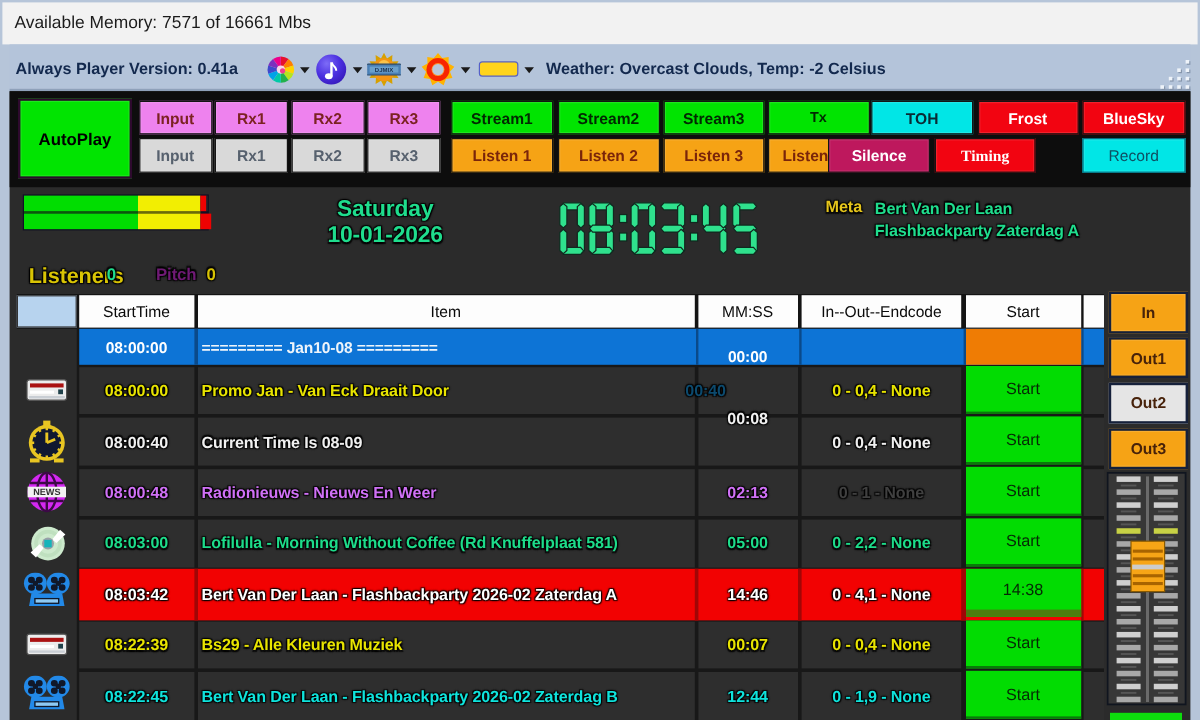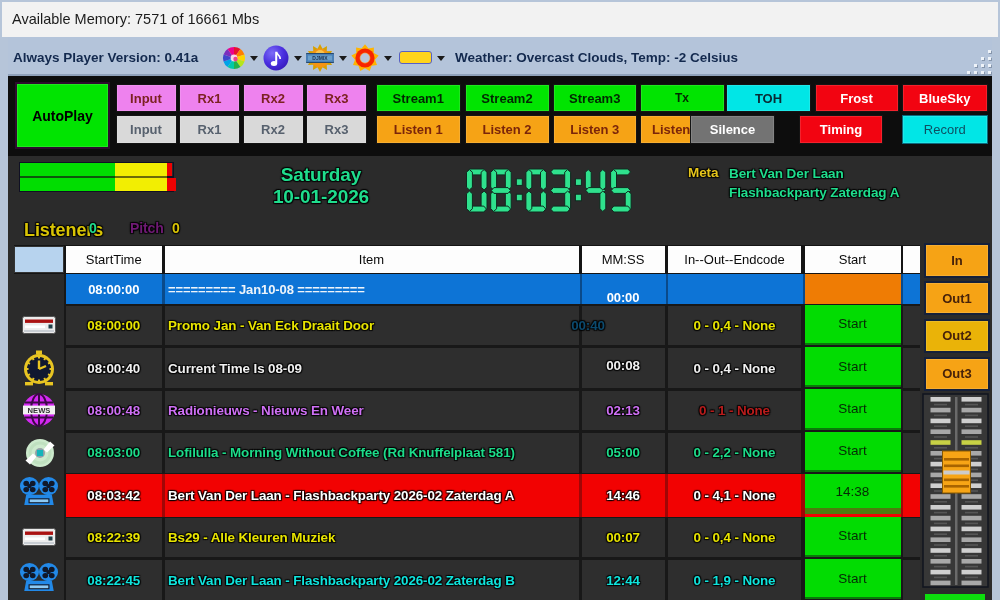--- a/index.html
+++ b/index.html
@@ -89,22 +89,22 @@
 <div class="btn" style="left:375.5px;top:115px;width:85.5px;height:29px;background:#f6a315;color:#7a250a;font-size:13px;">Listen 1</div>
 <div class="btn" style="left:464.5px;top:84px;width:85px;height:28px;background:#01e401;color:#022802;font-size:13px;">Stream2</div>
 <div class="btn" style="left:464.5px;top:115px;width:85px;height:29px;background:#f6a315;color:#7a250a;font-size:13px;">Listen 2</div>
 <div class="btn" style="left:552.5px;top:84px;width:84.5px;height:28px;background:#01e401;color:#022802;font-size:13px;">Stream3</div>
 <div class="btn" style="left:552.5px;top:115px;width:84.5px;height:29px;background:#f6a315;color:#7a250a;font-size:13px;">Listen 3</div>
 <div class="btn" style="left:639.5px;top:84px;width:85px;height:28px;background:#01e401;color:#022802;font-size:12px;">Tx</div>
 <div class="btn" style="left:639.5px;top:115px;width:85px;height:29px;background:#f6a315;color:#7a250a;font-size:13px;">Listen Url</div>
 <div class="btn" style="left:726px;top:84px;width:85px;height:28px;background:#01e6e6;color:#0a2a34;font-size:13px;">TOH</div>
 <div class="btn" style="left:814.5px;top:84px;width:84px;height:28px;background:#f20411;color:#fff;font-size:13px;">Frost</div>
 <div class="btn" style="left:902px;top:84px;width:85.5px;height:28px;background:#f20411;color:#fff;font-size:13px;">BlueSky</div>
-<div class="btn" style="left:690px;top:115px;width:85px;height:29px;background:#737373;color:#fff;font-size:13px;text-align:center;">Silence</div>
-<div class="btn" style="left:799px;top:115px;width:84px;height:29px;background:#f20411;color:#fff;font-size:13px;">Timing</div>
+<div class="btn" style="left:690px;top:115px;width:85px;height:29px;background:#be185d;color:#fff;font-size:13px;text-align:center;">Silence</div>
+<div class="btn" style="left:779px;top:115px;width:84px;height:29px;background:#f20411;color:#fff;font-size:13px;font-family:Liberation Serif, serif;">Timing</div>
 <div class="btn" style="left:902px;top:115px;width:85.5px;height:29px;background:#01e6e6;color:#0e4f62;font-size:13px;font-weight:normal;border:1.5px solid #0a6a7e">Record</div>
 <div class="abs" style="left:19px;top:162px;width:155px;height:30px;background:#101024"></div>
 <div class="abs" style="left:20px;top:176px;width:95px;height:2px;background:#0d560d"></div>
 <div class="abs" style="left:115px;top:176px;width:51.5px;height:2px;background:#6b6b08"></div>
 <div class="abs" style="left:20px;top:163px;width:95px;height:13px;background:#01dd01"></div>
 <div class="abs" style="left:115px;top:163px;width:51.5px;height:13px;background:#f2ee02"></div>
 <div class="abs" style="left:166.5px;top:163px;width:5.5px;height:13px;background:#ee0202"></div>
 <div class="abs" style="left:172px;top:163px;width:1px;height:13px;background:#2b2b2b"></div>
 <div class="abs" style="left:20px;top:178px;width:95px;height:13px;background:#01dd01"></div>
 <div class="abs" style="left:115px;top:178px;width:51.5px;height:13px;background:#f2ee02"></div>
@@ -185,31 +185,31 @@
 <div class="celll rowtx" style="left:168px;top:306.0px;height:39.4px;color:#e8e400">Promo Jan - Van Eck Draait Door</div>
 <div class="cellc rowtx" style="left:549px;top:306.0px;width:78px;height:39.4px;color:#0c4a6e">00:40</div>
 <div class="cellc rowtx" style="left:668px;top:306.0px;width:133px;height:39.4px;color:#e8e400">0 - 0,4 - None</div>
 <div class="abs" style="left:66px;top:348.4px;width:95.5px;height:39.4px;background:#2e2e2e"></div>
 <div class="abs" style="left:164.5px;top:348.4px;width:414px;height:39.4px;background:#2e2e2e"></div>
 <div class="abs" style="left:581.5px;top:348.4px;width:83px;height:39.4px;background:#2e2e2e"></div>
 <div class="abs" style="left:668px;top:348.4px;width:133px;height:39.4px;background:#2e2e2e"></div>
 <div class="abs" style="left:903px;top:348.4px;width:17px;height:39.4px;background:#2e2e2e"></div>
 <div class="cellc rowtx" style="left:66px;top:348.4px;width:95.5px;height:39.4px;color:#f0f0f0">08:00:40</div>
 <div class="celll rowtx" style="left:168px;top:348.4px;height:39.4px;color:#f0f0f0">Current Time Is 08-09</div>
-<div class="cellc rowtx" style="left:581.5px;top:346px;width:83px;height:39.4px;color:#f0f0f0">00:08</div>
+<div class="cellc rowtx" style="left:581.5px;top:329px;width:83px;height:39.4px;color:#f0f0f0">00:08</div>
 <div class="cellc rowtx" style="left:668px;top:348.4px;width:133px;height:39.4px;color:#f0f0f0">0 - 0,4 - None</div>
 <div class="abs" style="left:66px;top:390.8px;width:95.5px;height:39.4px;background:#2e2e2e"></div>
 <div class="abs" style="left:164.5px;top:390.8px;width:414px;height:39.4px;background:#2e2e2e"></div>
 <div class="abs" style="left:581.5px;top:390.8px;width:83px;height:39.4px;background:#2e2e2e"></div>
 <div class="abs" style="left:668px;top:390.8px;width:133px;height:39.4px;background:#2e2e2e"></div>
 <div class="abs" style="left:903px;top:390.8px;width:17px;height:39.4px;background:#2e2e2e"></div>
 <div class="cellc rowtx" style="left:66px;top:390.8px;width:95.5px;height:39.4px;color:#cf70f5">08:00:48</div>
 <div class="celll rowtx" style="left:168px;top:390.8px;height:39.4px;color:#cf70f5">Radionieuws - Nieuws En Weer</div>
 <div class="cellc rowtx" style="left:581.5px;top:390.8px;width:83px;height:39.4px;color:#cf70f5">02:13</div>
-<div class="cellc rowtx" style="left:668px;top:390.8px;width:133px;height:39.4px;color:#b91c1c">0 - 1 - None</div>
+<div class="cellc rowtx" style="left:668px;top:390.8px;width:133px;height:39.4px;color:#404040">0 - 1 - None</div>
 <div class="abs" style="left:66px;top:433.2px;width:95.5px;height:39.4px;background:#2e2e2e"></div>
 <div class="abs" style="left:164.5px;top:433.2px;width:414px;height:39.4px;background:#2e2e2e"></div>
 <div class="abs" style="left:581.5px;top:433.2px;width:83px;height:39.4px;background:#2e2e2e"></div>
 <div class="abs" style="left:668px;top:433.2px;width:133px;height:39.4px;background:#2e2e2e"></div>
 <div class="abs" style="left:903px;top:433.2px;width:17px;height:39.4px;background:#2e2e2e"></div>
 <div class="cellc rowtx" style="left:66px;top:433.2px;width:95.5px;height:39.4px;color:#1ddc8a">08:03:00</div>
 <div class="celll rowtx" style="left:168px;top:433.2px;height:39.4px;color:#1ddc8a">Lofilulla - Morning Without Coffee (Rd Knuffelplaat 581)</div>
 <div class="cellc rowtx" style="left:581.5px;top:433.2px;width:83px;height:39.4px;color:#1ddc8a">05:00</div>
 <div class="cellc rowtx" style="left:668px;top:433.2px;width:133px;height:39.4px;color:#1ddc8a">0 - 2,2 - None</div>
 <div class="abs" style="left:66px;top:474.0px;width:854px;height:42.5px;background:#f20202"></div>
@@ -328,21 +328,21 @@
     <circle cx="34.4" cy="13.9" r="3" fill="#10182a"></circle>
     <circle cx="27.6" cy="13.9" r="3" fill="#10182a"></circle>
     <circle cx="27.6" cy="7.1" r="3" fill="#10182a"></circle>
     <circle cx="31" cy="10" r="2.4" fill="#10182a"></circle>
     <path d="M7.5 19.5 L34.5 19.5 L36.5 31 L5.5 31 Z" fill="#2289e8"></path>
     <rect x="10" y="23.5" width="22" height="5.5" fill="#10182a"></rect>
     <rect x="11.2" y="24.7" width="19.6" height="3.1" fill="#8ecaf4"></rect>
   </svg>
 <div class="btn" style="left:924px;top:243px;width:66px;height:35px;background:#f6a315;color:#47220a;font-size:13px;border:2px solid #15203a">In</div>
 <div class="btn" style="left:924px;top:281px;width:66px;height:34px;background:#f6a315;color:#47220a;font-size:13px;border:2px solid #15203a">Out1</div>
-<div class="btn" style="left:924px;top:318.5px;width:66px;height:34px;background:#eab308;color:#47220a;font-size:13px;border:2px solid #15203a">Out2</div>
+<div class="btn" style="left:924px;top:318.5px;width:66px;height:34px;background:#e5e5e5;color:#47220a;font-size:13px;border:2px solid #15203a">Out2</div>
 <div class="btn" style="left:924px;top:356.5px;width:66px;height:34px;background:#f6a315;color:#47220a;font-size:13px;border:2px solid #15203a">Out3</div>
 <svg class="abs" style="left:922px;top:393px" width="68" height="207" viewBox="0 0 68 207">
     <rect x="1" y="1" width="65" height="193" fill="#373737" stroke="#10151f" stroke-width="1.5"></rect>
     <rect x="33" y="4" width="2.5" height="188" fill="#6a6a6a"></rect>
     <rect x="8.5" y="4.0" width="20" height="4.6" fill="#cfcfcf"></rect>
     <rect x="39.5" y="4.0" width="20" height="4.6" fill="#cfcfcf"></rect>
     <rect x="12" y="10.8" width="13" height="1.6" fill="#565656"></rect>
     <rect x="43" y="10.8" width="13" height="1.6" fill="#565656"></rect>
     <rect x="8.5" y="14.8" width="20" height="4.6" fill="#a8a8a8"></rect>
     <rect x="39.5" y="14.8" width="20" height="4.6" fill="#a8a8a8"></rect>

